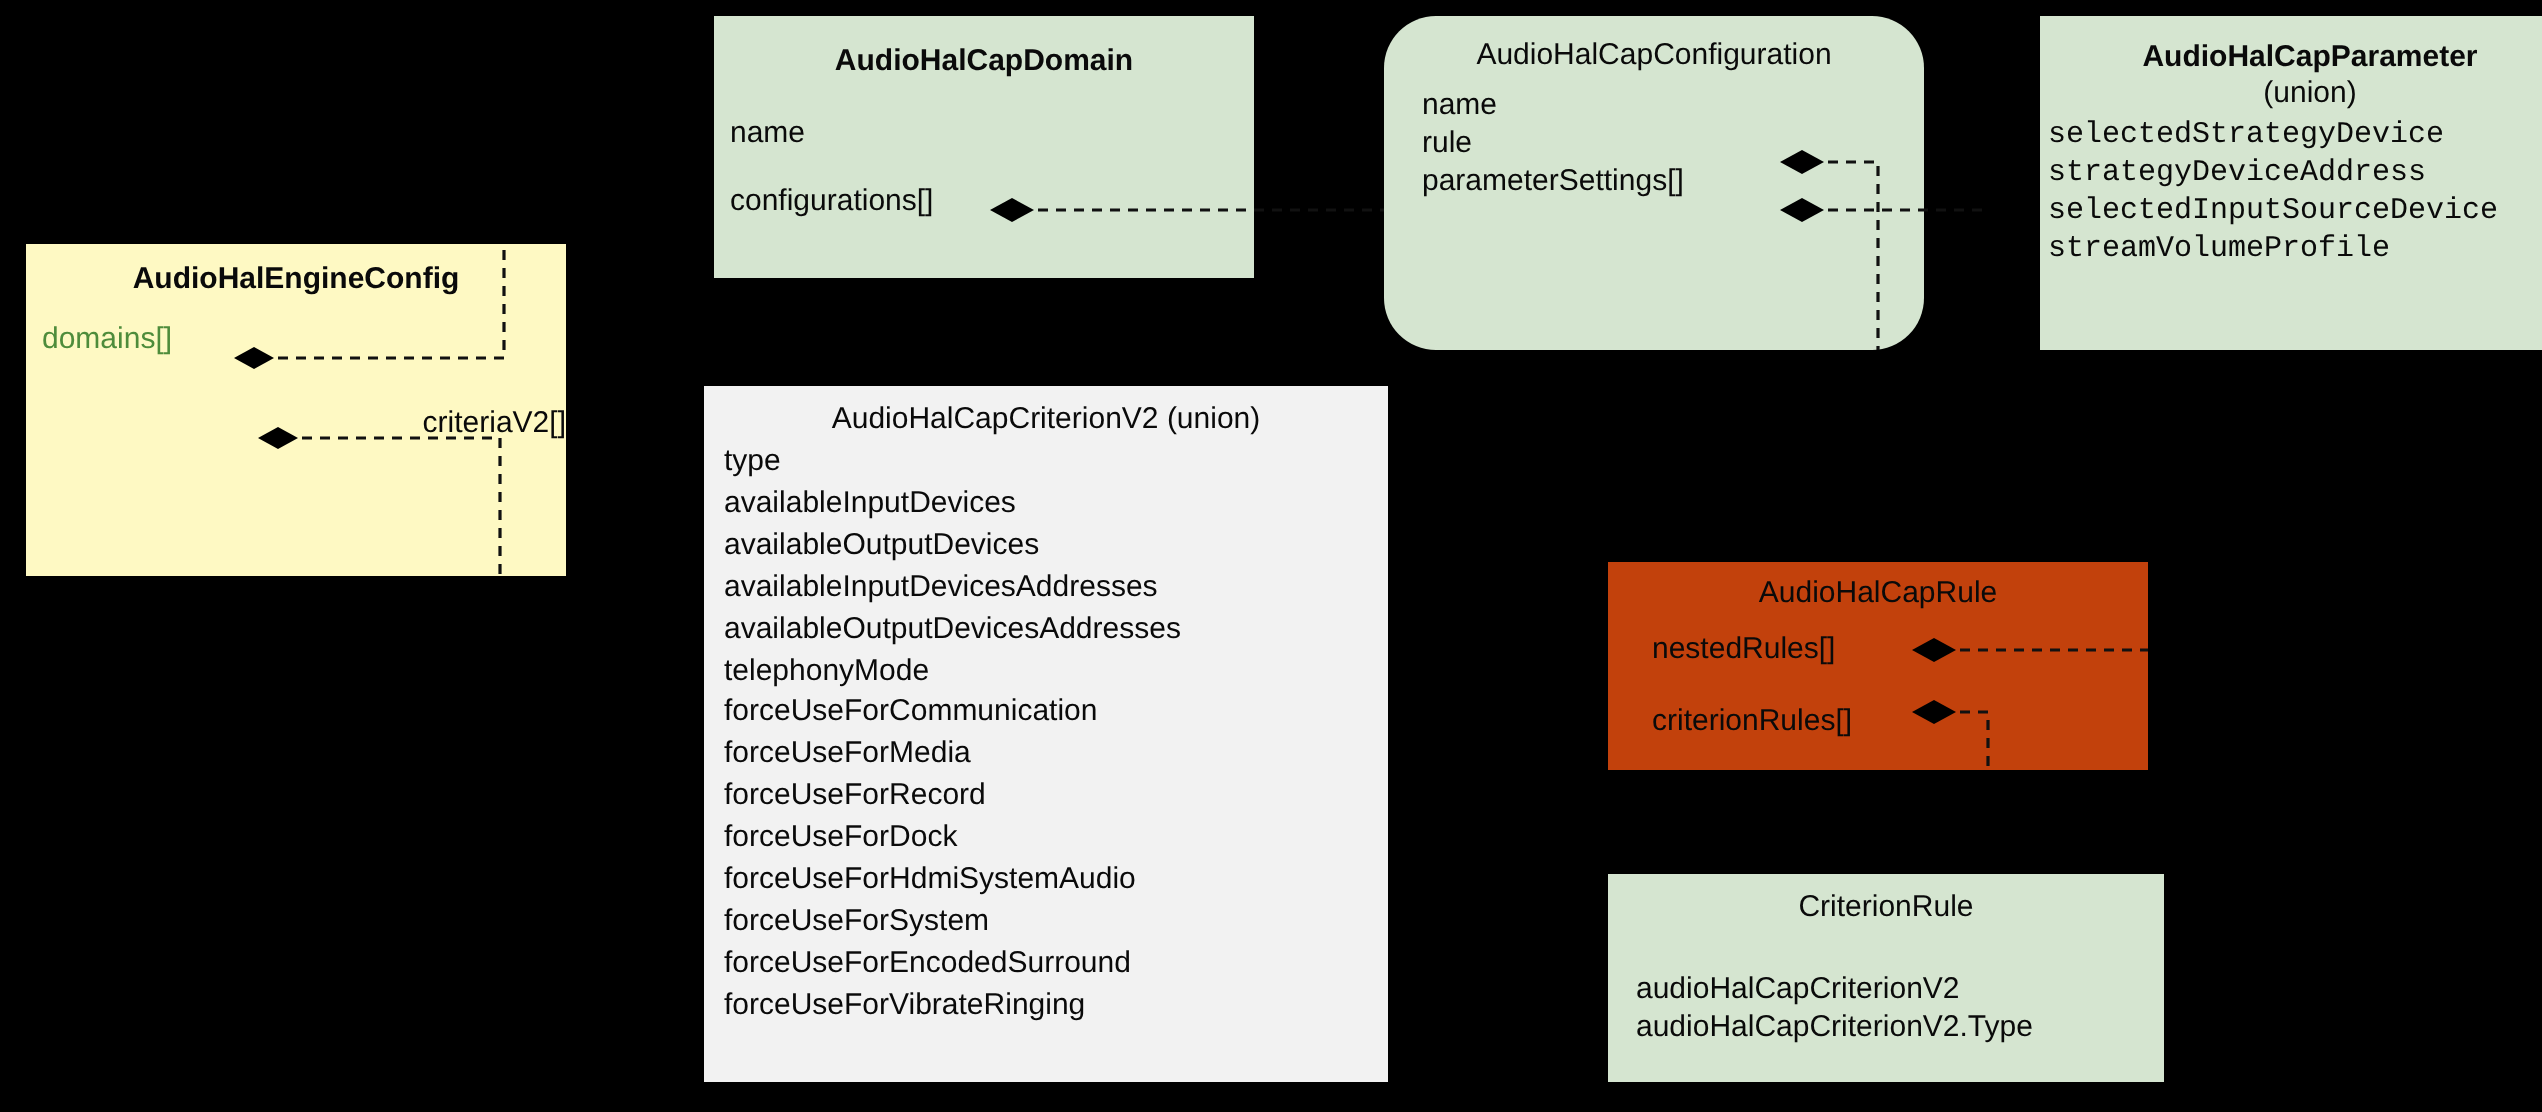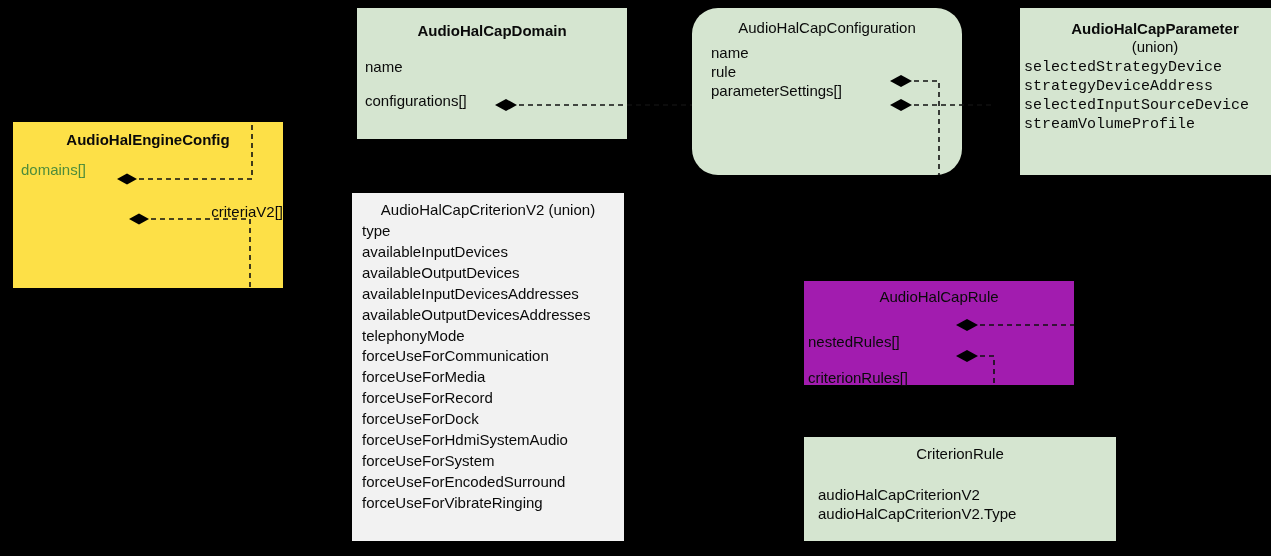--- a/index.html
+++ b/index.html
@@ -14,21 +14,21 @@
   .attr.green{color:#4e8c3b;}
   svg.links{position:absolute;left:0;top:0;width:1271px;height:556px;pointer-events:none;}
   .dash{stroke:#111;stroke-width:1.6;stroke-dasharray:5 4;fill:none;}
   .dia{fill:#000;}
 </style>
 </head>
 <body>
 
 <div id="canvas">
 
-  <div class="box" style="left:13px;top:122px;width:270px;height:166px;background:#fde047;">
+  <div class="box" style="left:13px;top:122px;width:270px;height:166px;background:#fef9c3;">
     <div class="title bold" style="margin-top:9px;">AudioHalEngineConfig</div>
     <div class="attrs" style="margin-top:11px;padding-left:8px;">
       <div class="attr green">domains[]</div>
       <div class="attr" style="margin-top:23px;text-align:right;">criteriaV2[]</div>
     </div>
   </div>
 
   <div class="box" style="left:357px;top:8px;width:270px;height:131px;background:#d5e5d0;">
     <div class="title bold" style="margin-top:14px;">AudioHalCapDomain</div>
     <div class="attrs" style="margin-top:17px;padding-left:8px;">
@@ -50,21 +50,21 @@
     <div class="title bold" style="margin-top:12px;">AudioHalCapParameter</div>
     <div class="sub">(union)</div>
     <div class="attrs" style="margin-top:2px;padding-left:4px;font-family:Liberation Mono, monospace;">
       <div class="attr">selectedStrategyDevice</div>
       <div class="attr">strategyDeviceAddress</div>
       <div class="attr">selectedInputSourceDevice</div>
       <div class="attr">streamVolumeProfile</div>
     </div>
   </div>
 
-  <div class="box" style="left:352px;top:193px;width:272px;height:348px;background:#f2f2f2;">
+  <div class="box" style="left:352px;top:193px;width:342px;height:348px;background:#f2f2f2;">
     <div class="title" style="margin-top:8px;">
       <span class="bold">AudioHalCapCriterionV2</span>
       <span>(union)</span>
     </div>
     <div class="attrs" style="margin-top:2px;padding-left:10px;line-height:20.9px;">
       <div class="attr">type</div>
       <div class="attr">availableInputDevices</div>
       <div class="attr">availableOutputDevices</div>
       <div class="attr">availableInputDevicesAddresses</div>
       <div class="attr">availableOutputDevicesAddresses</div>
@@ -73,29 +73,29 @@
       <div class="attr">forceUseForMedia</div>
       <div class="attr">forceUseForRecord</div>
       <div class="attr">forceUseForDock</div>
       <div class="attr">forceUseForHdmiSystemAudio</div>
       <div class="attr">forceUseForSystem</div>
       <div class="attr">forceUseForEncodedSurround</div>
       <div class="attr">forceUseForVibrateRinging</div>
     </div>
   </div>
 
-  <div class="box" style="left:804px;top:281px;width:270px;height:104px;background:#a21caf;">
+  <div class="box" style="left:804px;top:281px;width:270px;height:104px;background:#c2410c;">
     <div class="title" style="margin-top:7px;">AudioHalCapRule</div>
-    <div class="attrs" style="margin-top:26px;padding-left:4px;">
+    <div class="attrs" style="margin-top:9px;padding-left:22px;">
       <div class="attr">nestedRules[]</div>
       <div class="attr" style="margin-top:17px;">criterionRules[]</div>
     </div>
   </div>
 
-  <div class="box" style="left:804px;top:437px;width:312px;height:104px;background:#d5e5d0;">
+  <div class="box" style="left:804px;top:437px;width:278px;height:104px;background:#d5e5d0;">
     <div class="title" style="margin-top:8px;">CriterionRule</div>
     <div class="attrs" style="margin-top:22px;padding-left:14px;">
       <div class="attr">audioHalCapCriterionV2</div>
       <div class="attr">audioHalCapCriterionV2.Type</div>
     </div>
   </div>
 
   <svg class="links" viewBox="0 0 1271 556">
 
     <path class="dash" d="M139 179 L252 179 L252 124"></path>

